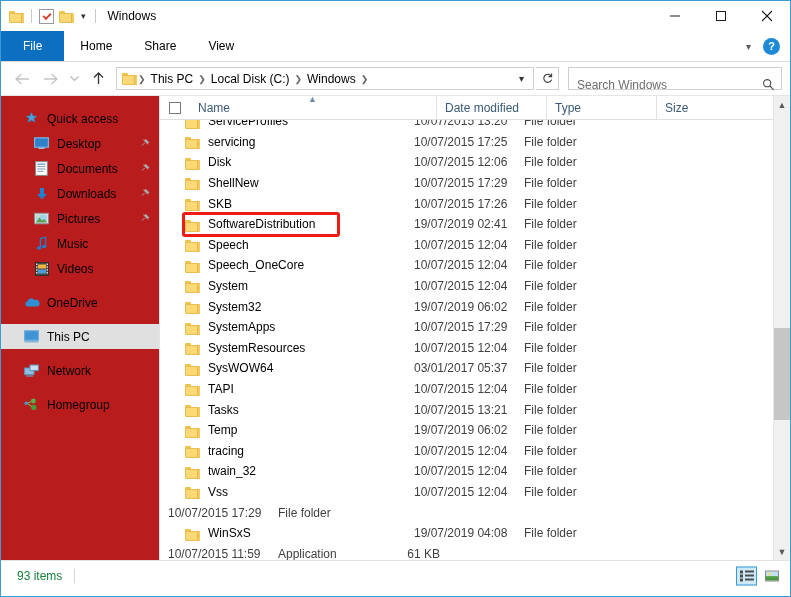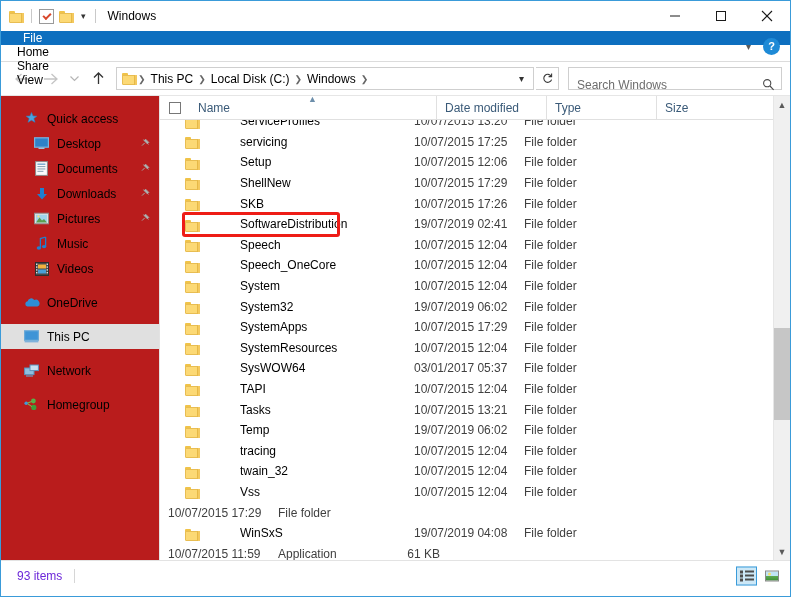--- a/index.html
+++ b/index.html
@@ -121,21 +121,20 @@
   .wc svg { display: block; }
 
   
   .ribbon {
     position: relative;
     height: 30px;
     border-bottom: 1px solid #dcdcdc;
     background: #ffffff;
     display: flex;
     align-items: stretch;
-    flex-direction: column;
   }
   .tab {
     display: flex;
     align-items: center;
     padding: 0 16px;
     font-size: 12px;
     color: #000;
     height: 30px;
     box-sizing: border-box;
   }
@@ -355,21 +354,20 @@
     font-size: 12px;
     color: #3f3f3f;
   }
   .cell-name {
     width: 246px;
     display: flex;
     align-items: center;
     padding-left: 25px;
     box-sizing: border-box;
     color: #000;
-    gap: 32px;
   }
   .cell-date { width: 110px; padding-left: 8px; box-sizing: border-box; }
   .cell-type { width: 110px; padding-left: 8px; box-sizing: border-box; }
   .cell-size {
     width: 80px;
     padding-right: 20px;
     box-sizing: border-box;
     text-align: right;
   }
   .row-ico {
@@ -448,21 +446,21 @@
     border-top: 1px solid #e3e3e3;
     background: #fff;
     display: flex;
     align-items: center;
     padding: 0 8px;
     position: relative;
     box-sizing: border-box;
   }
   .status-text {
     font-size: 12px;
-    color: #6d28d9;
+    color: #15803d;
     padding-left: 8px;
   }
   .status-sep {
     width: 1px;
     height: 14px;
     background: #d6d6d6;
     margin-left: 12px;
   }
   .viewbtns {
     position: absolute;
@@ -808,21 +806,21 @@
                 <span class="row-ico"><span class="folder-ico" style="width:15px;height:13px;"><span class="fold"></span></span></span>
                 <span class="row-name">servicing</span>
               </div>
               <div class="cell-date">10/07/2015 17:25</div>
               <div class="cell-type">File folder</div>
               <div class="cell-size"></div>
             </div>
             <div class="row">
               <div class="cell-name">
                 <span class="row-ico"><span class="folder-ico" style="width:15px;height:13px;"><span class="fold"></span></span></span>
-                <span class="row-name">Setup</span>
+                <span class="row-name">Disk</span>
               </div>
               <div class="cell-date">10/07/2015 12:06</div>
               <div class="cell-type">File folder</div>
               <div class="cell-size"></div>
             </div>
             <div class="row">
               <div class="cell-name">
                 <span class="row-ico"><span class="folder-ico" style="width:15px;height:13px;"><span class="fold"></span></span></span>
                 <span class="row-name">ShellNew</span>
               </div>

